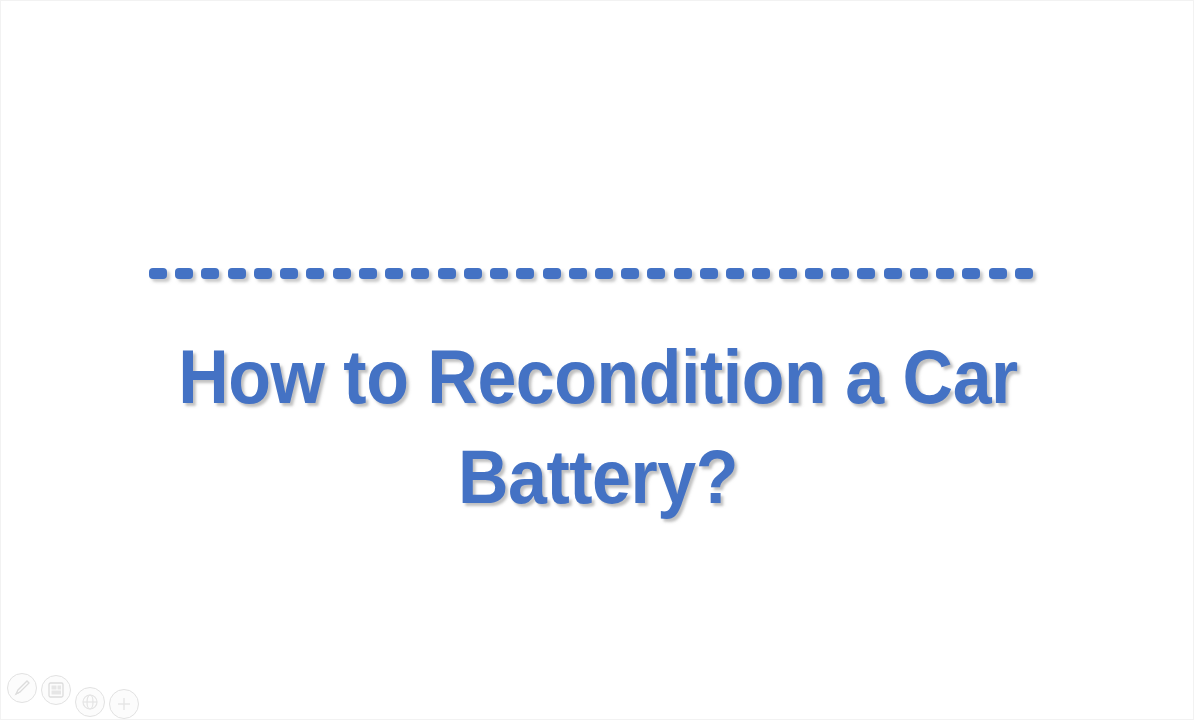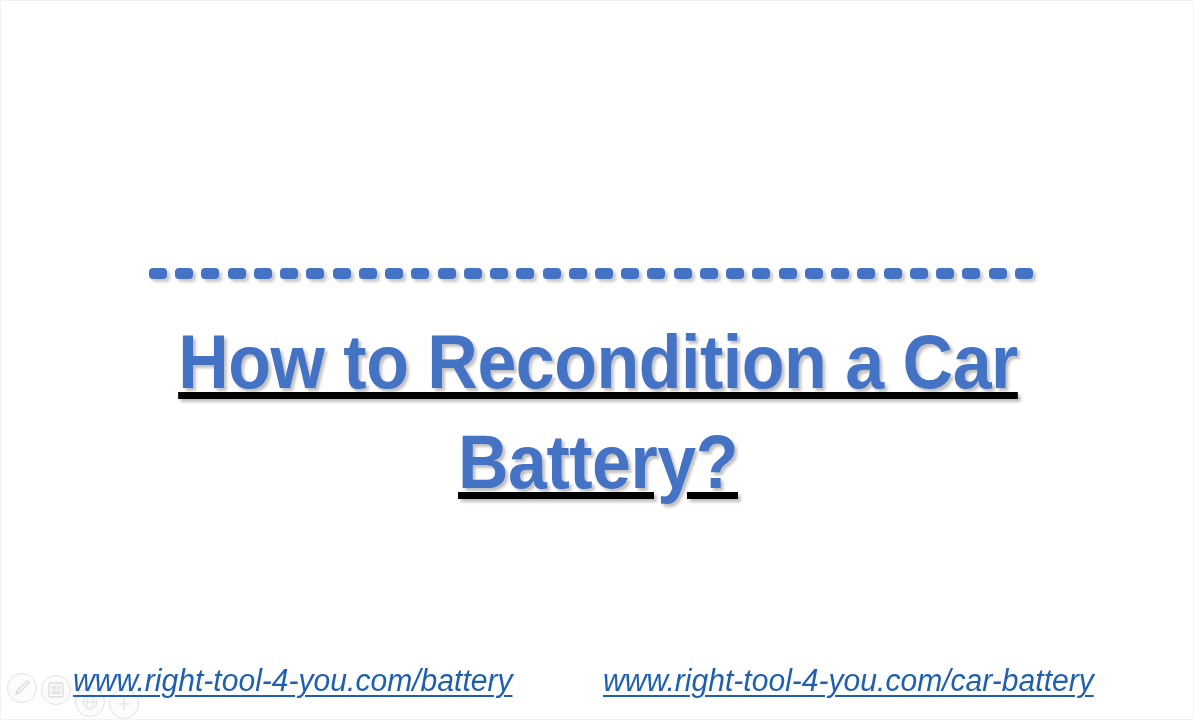--- a/index.html
+++ b/index.html
@@ -41,21 +41,21 @@
     transform: scaleX(0.92);
     transform-origin: center center;
   }
 
   #title-block { top: 14px; }
   #title-block .heading-line {
     font-size: 76px;
     line-height: 98px;
   }
 
-  #question-block { top: 311px; text-decoration: underline; }
+  #question-block { top: 326px; }
   #question-block .heading-line {
     font-size: 76px;
     line-height: 100px;
   }
 
   
   #divider {
     position: absolute;
     top: 258px;
     left: 148px;
@@ -192,18 +192,14 @@
     </svg>
   </div>
 
   <div class="watermark-icon" id="wm-plus">
     <svg width="28" height="28" viewBox="0 0 28 28" aria-hidden="true">
       <line x1="14" y1="8" x2="14" y2="20" stroke="#e6e6e6" stroke-width="1.4"></line>
       <line x1="8" y1="14" x2="20" y2="14" stroke="#e6e6e6" stroke-width="1.4"></line>
     </svg>
   </div>
 
-  <div id="footer">
-    <a class="footer-link" id="footer-link-1">www.right-tool-4-you.com/battery</a>
-    <a class="footer-link" id="footer-link-2">www.right-tool-4-you.com/car-battery</a>
-  </div>
 
 </div>
 
 </body></html>

